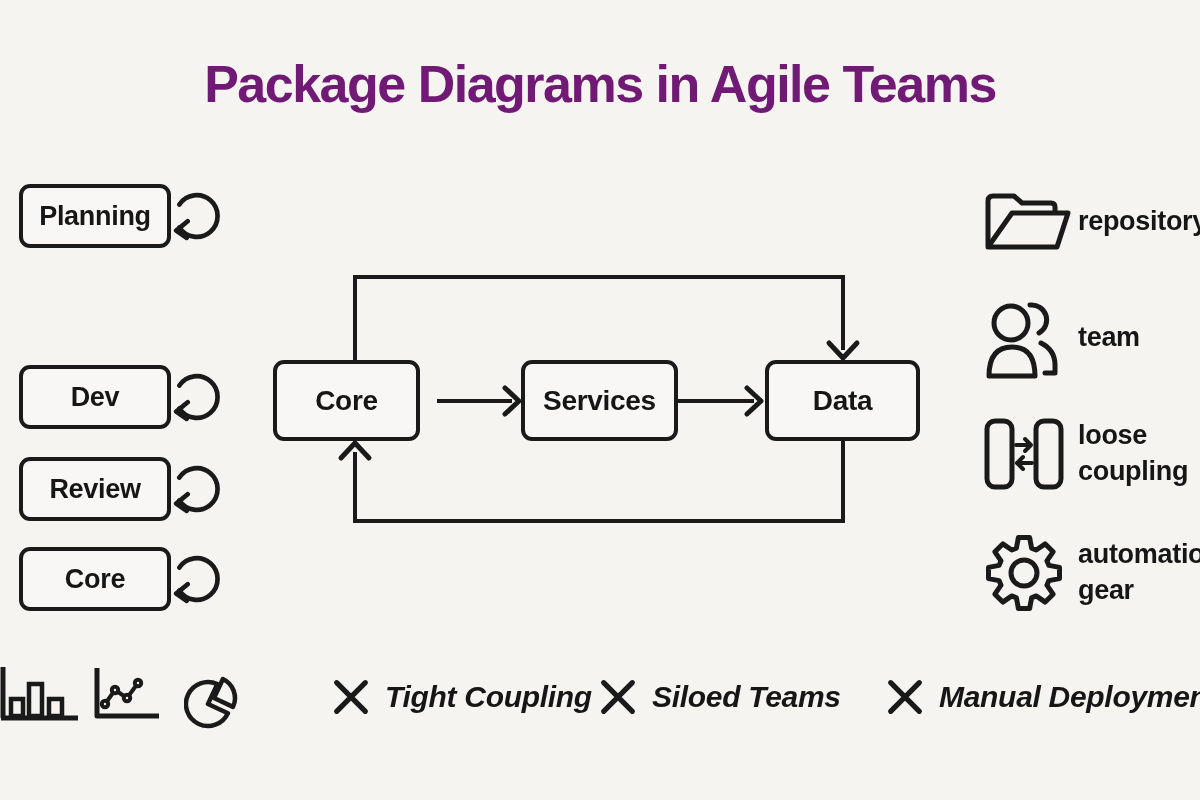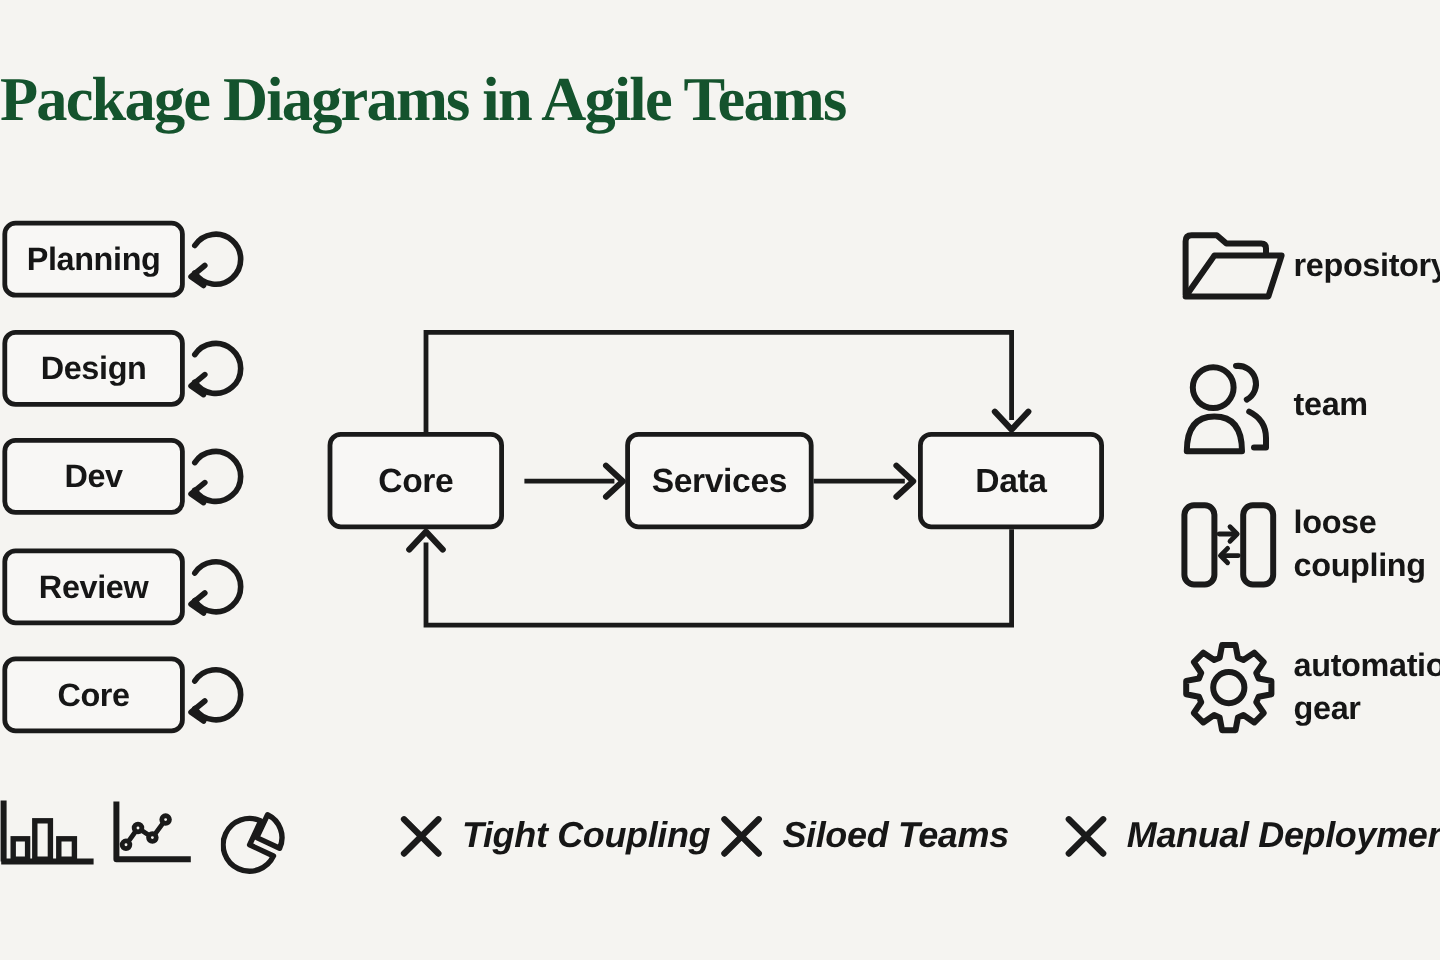--- a/index.html
+++ b/index.html
@@ -4,25 +4,25 @@
 <style>
   * { margin:0; padding:0; box-sizing:border-box; }
   html,body { background:#e8e7e4; }
   .canvas {
     position:relative; width:1200px; height:800px;
     background:#f5f4f1; overflow:hidden;
     font-family:"Liberation Sans", sans-serif; color:#161616;
   }
   .title {
     position:absolute; top:54px; left:0; width:1200px;
-    text-align:left; font-size:52px; font-weight:700;
-    letter-spacing:-1.5px; color:#14532d;font-family:Liberation Serif, serif;
-  }
-  
-  .stage { position:absolute; left:2px; width:210px; height:64px; }
+    text-align:center; font-size:52px; font-weight:700;
+    letter-spacing:-1.5px; color:#701a75;
+  }
+  
+  .stage { position:absolute; left:19px; width:210px; height:64px; }
   .stage-box {
     position:absolute; left:0; top:0; width:152px; height:64px;
     border:4px solid #1a1a1a; border-radius:11px; background:#f8f7f5;
     display:flex; align-items:center; justify-content:center;
   }
   .stage-label { font-size:27px; font-weight:600; letter-spacing:-0.3px; }
   .loop-svg { position:absolute; left:152px; top:7px; }
   
   .flow-node {
     position:absolute; top:360px; height:81px;
@@ -86,29 +86,20 @@
 
   <div class="stage" style="top:184px">
     <div class="stage-box">
       <span class="stage-label">Planning</span>
     </div>
     <svg class="loop-svg" width="50" height="50" viewBox="0 0 48 48">
       <path d="M 8 13 A 20 20 0 1 1 8 35" fill="none" stroke="#1a1a1a" stroke-width="4.5" stroke-linecap="round"></path>
       <polyline points="16,29 5,38 15,45" fill="none" stroke="#1a1a1a" stroke-width="4.5" stroke-linecap="round" stroke-linejoin="round"></polyline>
     </svg>
   </div>
-  <div class="stage" style="top:275px">
-    <div class="stage-box">
-      <span class="stage-label">Design</span>
-    </div>
-    <svg class="loop-svg" width="50" height="50" viewBox="0 0 48 48">
-      <path d="M 8 13 A 20 20 0 1 1 8 35" fill="none" stroke="#1a1a1a" stroke-width="4.5" stroke-linecap="round"></path>
-      <polyline points="16,29 5,38 15,45" fill="none" stroke="#1a1a1a" stroke-width="4.5" stroke-linecap="round" stroke-linejoin="round"></polyline>
-    </svg>
-  </div>
   <div class="stage" style="top:365px">
     <div class="stage-box">
       <span class="stage-label">Dev</span>
     </div>
     <svg class="loop-svg" width="50" height="50" viewBox="0 0 48 48">
       <path d="M 8 13 A 20 20 0 1 1 8 35" fill="none" stroke="#1a1a1a" stroke-width="4.5" stroke-linecap="round"></path>
       <polyline points="16,29 5,38 15,45" fill="none" stroke="#1a1a1a" stroke-width="4.5" stroke-linecap="round" stroke-linejoin="round"></polyline>
     </svg>
   </div>
   <div class="stage" style="top:457px">

